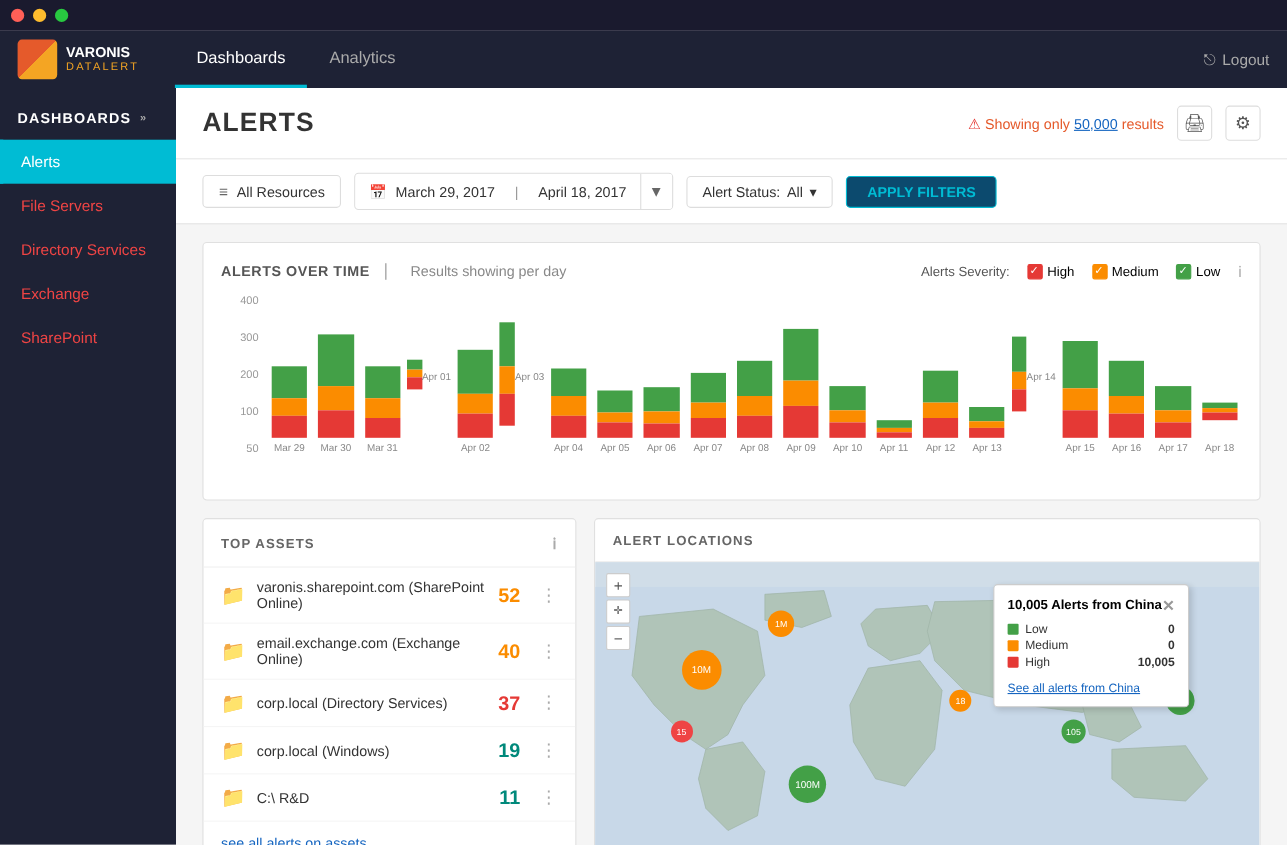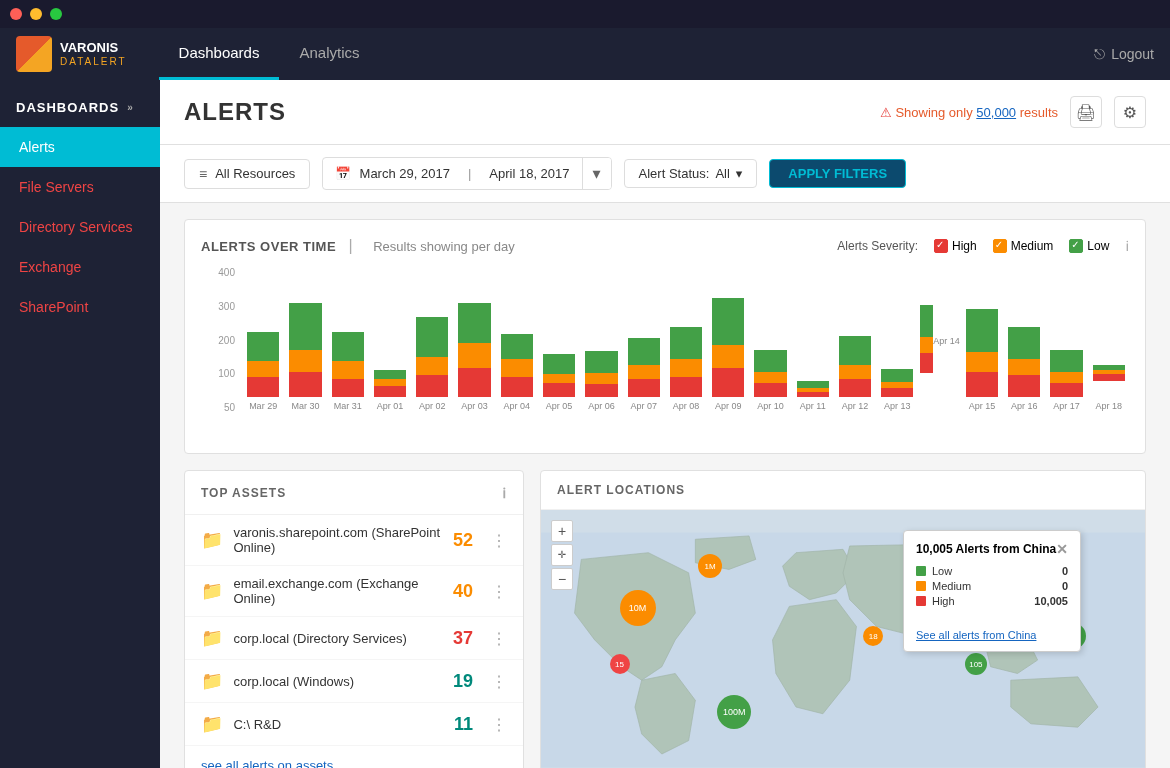--- a/index.html
+++ b/index.html
@@ -357,21 +357,21 @@
     .tooltip-row {
       display: flex;
       align-items: center;
       gap: 6px;
       margin-bottom: 3px;
       font-size: 11px;
     }
     .tooltip-dot { width: 10px; height: 10px; border-radius: 1px; flex-shrink: 0; }
     .tooltip-label { flex: 1; color: #333; }
     .tooltip-val { color: #333; font-weight: bold; }
-    .tooltip-link { color: #1565c0; font-size: 11px; cursor: pointer; text-decoration: underline; margin-top: 22px; display: block; }
+    .tooltip-link { color: #1565c0; font-size: 11px; cursor: pointer; text-decoration: underline; margin-top: 12px; display: block; }
 
     
     .cb-check {
       width: 14px; height: 14px;
       display: inline-block;
       border: 1.5px solid #aaa;
       border-radius: 2px;
       background: #fff;
       position: relative;
     }
@@ -548,37 +548,37 @@
                 <div class="bar-label">Mar 30</div>
               </div>
               <div style="flex: 1 1 0%; display: flex; flex-direction: column; align-items: center; justify-content: flex-end; height: 100%;">
                 <div style="width: 80%; display: flex; flex-direction: column; justify-content: flex-end;">
                   <div class="bar-seg low" style="height: 29px;"></div>
                   <div class="bar-seg medium" style="height: 18px;"></div>
                   <div class="bar-seg high" style="height: 18px;"></div>
                 </div>
                 <div class="bar-label">Mar 31</div>
               </div>
-              <div style="flex: 1 1 0%; display: flex; flex-direction: column; align-items: center; justify-content: flex-end; height: 100%;">
+              <div style="flex: 1 1 0%; display: flex; flex-direction: row; align-items: center; justify-content: flex-end; height: 100%;">
                 <div style="width: 80%; display: flex; flex-direction: column; justify-content: flex-end;">
                   <div class="bar-seg low" style="height: 9px;"></div>
                   <div class="bar-seg medium" style="height: 7px;"></div>
                   <div class="bar-seg high" style="height: 11px;"></div>
                 </div>
                 <div class="bar-label">Apr 01</div>
               </div>
               <div style="flex: 1 1 0%; display: flex; flex-direction: column; align-items: center; justify-content: flex-end; height: 100%;">
                 <div style="width: 80%; display: flex; flex-direction: column; justify-content: flex-end;">
                   <div class="bar-seg low" style="height: 40px;"></div>
                   <div class="bar-seg medium" style="height: 18px;"></div>
                   <div class="bar-seg high" style="height: 22px;"></div>
                 </div>
                 <div class="bar-label">Apr 02</div>
               </div>
-              <div style="flex: 1 1 0%; display: flex; flex-direction: column; align-items: center; justify-content: flex-end; height: 100%;">
+              <div style="flex: 1 1 0%; display: flex; flex-direction: row; align-items: center; justify-content: flex-end; height: 100%;">
                 <div style="width: 80%; display: flex; flex-direction: column; justify-content: flex-end;">
                   <div class="bar-seg low" style="height: 40px;"></div>
                   <div class="bar-seg medium" style="height: 25px;"></div>
                   <div class="bar-seg high" style="height: 29px;"></div>
                 </div>
                 <div class="bar-label">Apr 03</div>
               </div>
               <div style="flex: 1 1 0%; display: flex; flex-direction: column; align-items: center; justify-content: flex-end; height: 100%;">
                 <div style="width: 80%; display: flex; flex-direction: column; justify-content: flex-end;">
                   <div class="bar-seg low" style="height: 25px;"></div>

